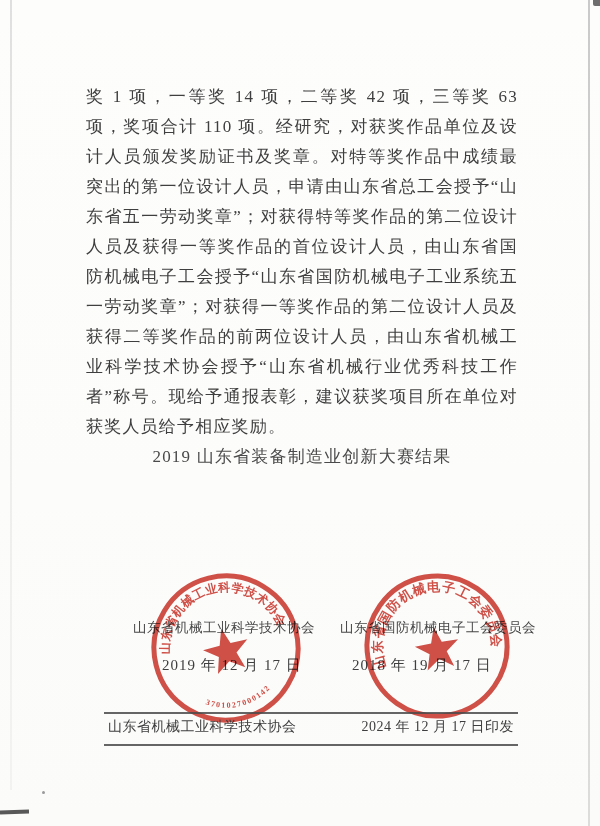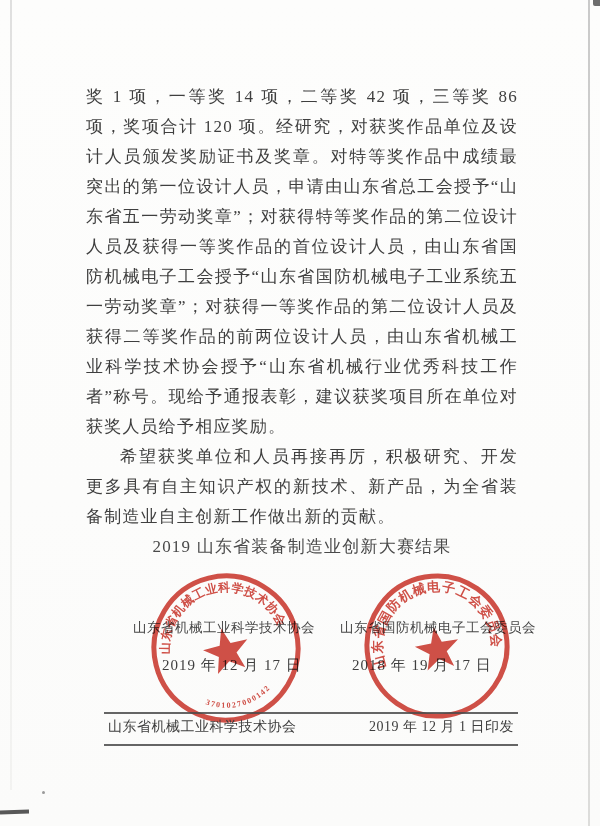--- a/index.html
+++ b/index.html
@@ -71,22 +71,21 @@
 
 <div class="page">
 
   <div class="edge-left"></div>
   <div class="edge-right"></div>
   <div class="corner-mark-tr"></div>
   <div class="mark-bl"></div>
   <div class="dot-bl"></div>
 
   <div class="doc-text">
-    <p>奖 1 项，一等奖 14 项，二等奖 42 项，三等奖 86 项，奖项合计 120 项。经研究，对获奖作品单位及设计人员颁发奖励证书及奖章。对特等奖作品中成绩最突出的第一位设计人员，申请由山东省总工会授予“山东省五一劳动奖章”；对获得特等奖作品的第二位设计人员及获得一等奖作品的首位设计人员，由山东省国防机械电子工会授予“山东省国防机械电子工业系统五一劳动奖章”；对获得一等奖作品的第二位设计人员及获得二等奖作品的前两位设计人员，由山东省机械工业科学技术协会授予“山东省机械行业优秀科技工作者”称号。现给予通报表彰，建议获奖项目所在单位对获奖人员给予相应奖励。</p>
-    <p class="indent">希望获奖单位和人员再接再厉，积极研究、开发更多具有自主知识产权的新技术、新产品，为全省装备制造业自主创新工作做出新的贡献。</p>
+    <p>奖 1 项，一等奖 14 项，二等奖 42 项，三等奖 63 项，奖项合计 110 项。经研究，对获奖作品单位及设计人员颁发奖励证书及奖章。对特等奖作品中成绩最突出的第一位设计人员，申请由山东省总工会授予“山东省五一劳动奖章”；对获得特等奖作品的第二位设计人员及获得一等奖作品的首位设计人员，由山东省国防机械电子工会授予“山东省国防机械电子工业系统五一劳动奖章”；对获得一等奖作品的第二位设计人员及获得二等奖作品的前两位设计人员，由山东省机械工业科学技术协会授予“山东省机械行业优秀科技工作者”称号。现给予通报表彰，建议获奖项目所在单位对获奖人员给予相应奖励。</p>
     <p class="attach-title">2019 山东省装备制造业创新大赛结果</p>
   </div>
 
   <div class="sig-org left">山东省机械工业科学技术协会</div>
   <div class="sig-org right">山东省国防机械电子工会委员会</div>
   <div class="sig-date left">2019 年 12 月 17 日</div>
   <div class="sig-date right">2018 年 19 月 17 日</div>
 
   <svg class="seal left" width="156" height="156" viewBox="0 0 156 156">
     <circle cx="78" cy="78" r="72" fill="none" stroke-width="5"></circle>
@@ -110,17 +109,17 @@
     </defs>
     <text font-size="13" letter-spacing="1" text-anchor="middle">
       <textPath href="#sealR-top" startOffset="50%">山东省国防机械电子工会委员会</textPath>
     </text>
     <polygon points="76,57 70.6,72.6 54.1,72.9 67.3,82.8 62.5,98.6 76,89.2 89.5,98.6 84.7,82.8 97.9,72.9 81.4,72.6"></polygon>
   </svg>
 
   <div class="footer-rule top"></div>
   <div class="footer-row">
     <span>山东省机械工业科学技术协会</span>
-    <span>2019 年 12 月 1 日印发</span>
+    <span>2024 年 12 月 17 日印发</span>
   </div>
   <div class="footer-rule bottom"></div>
 
 </div>
 
 </body></html>

